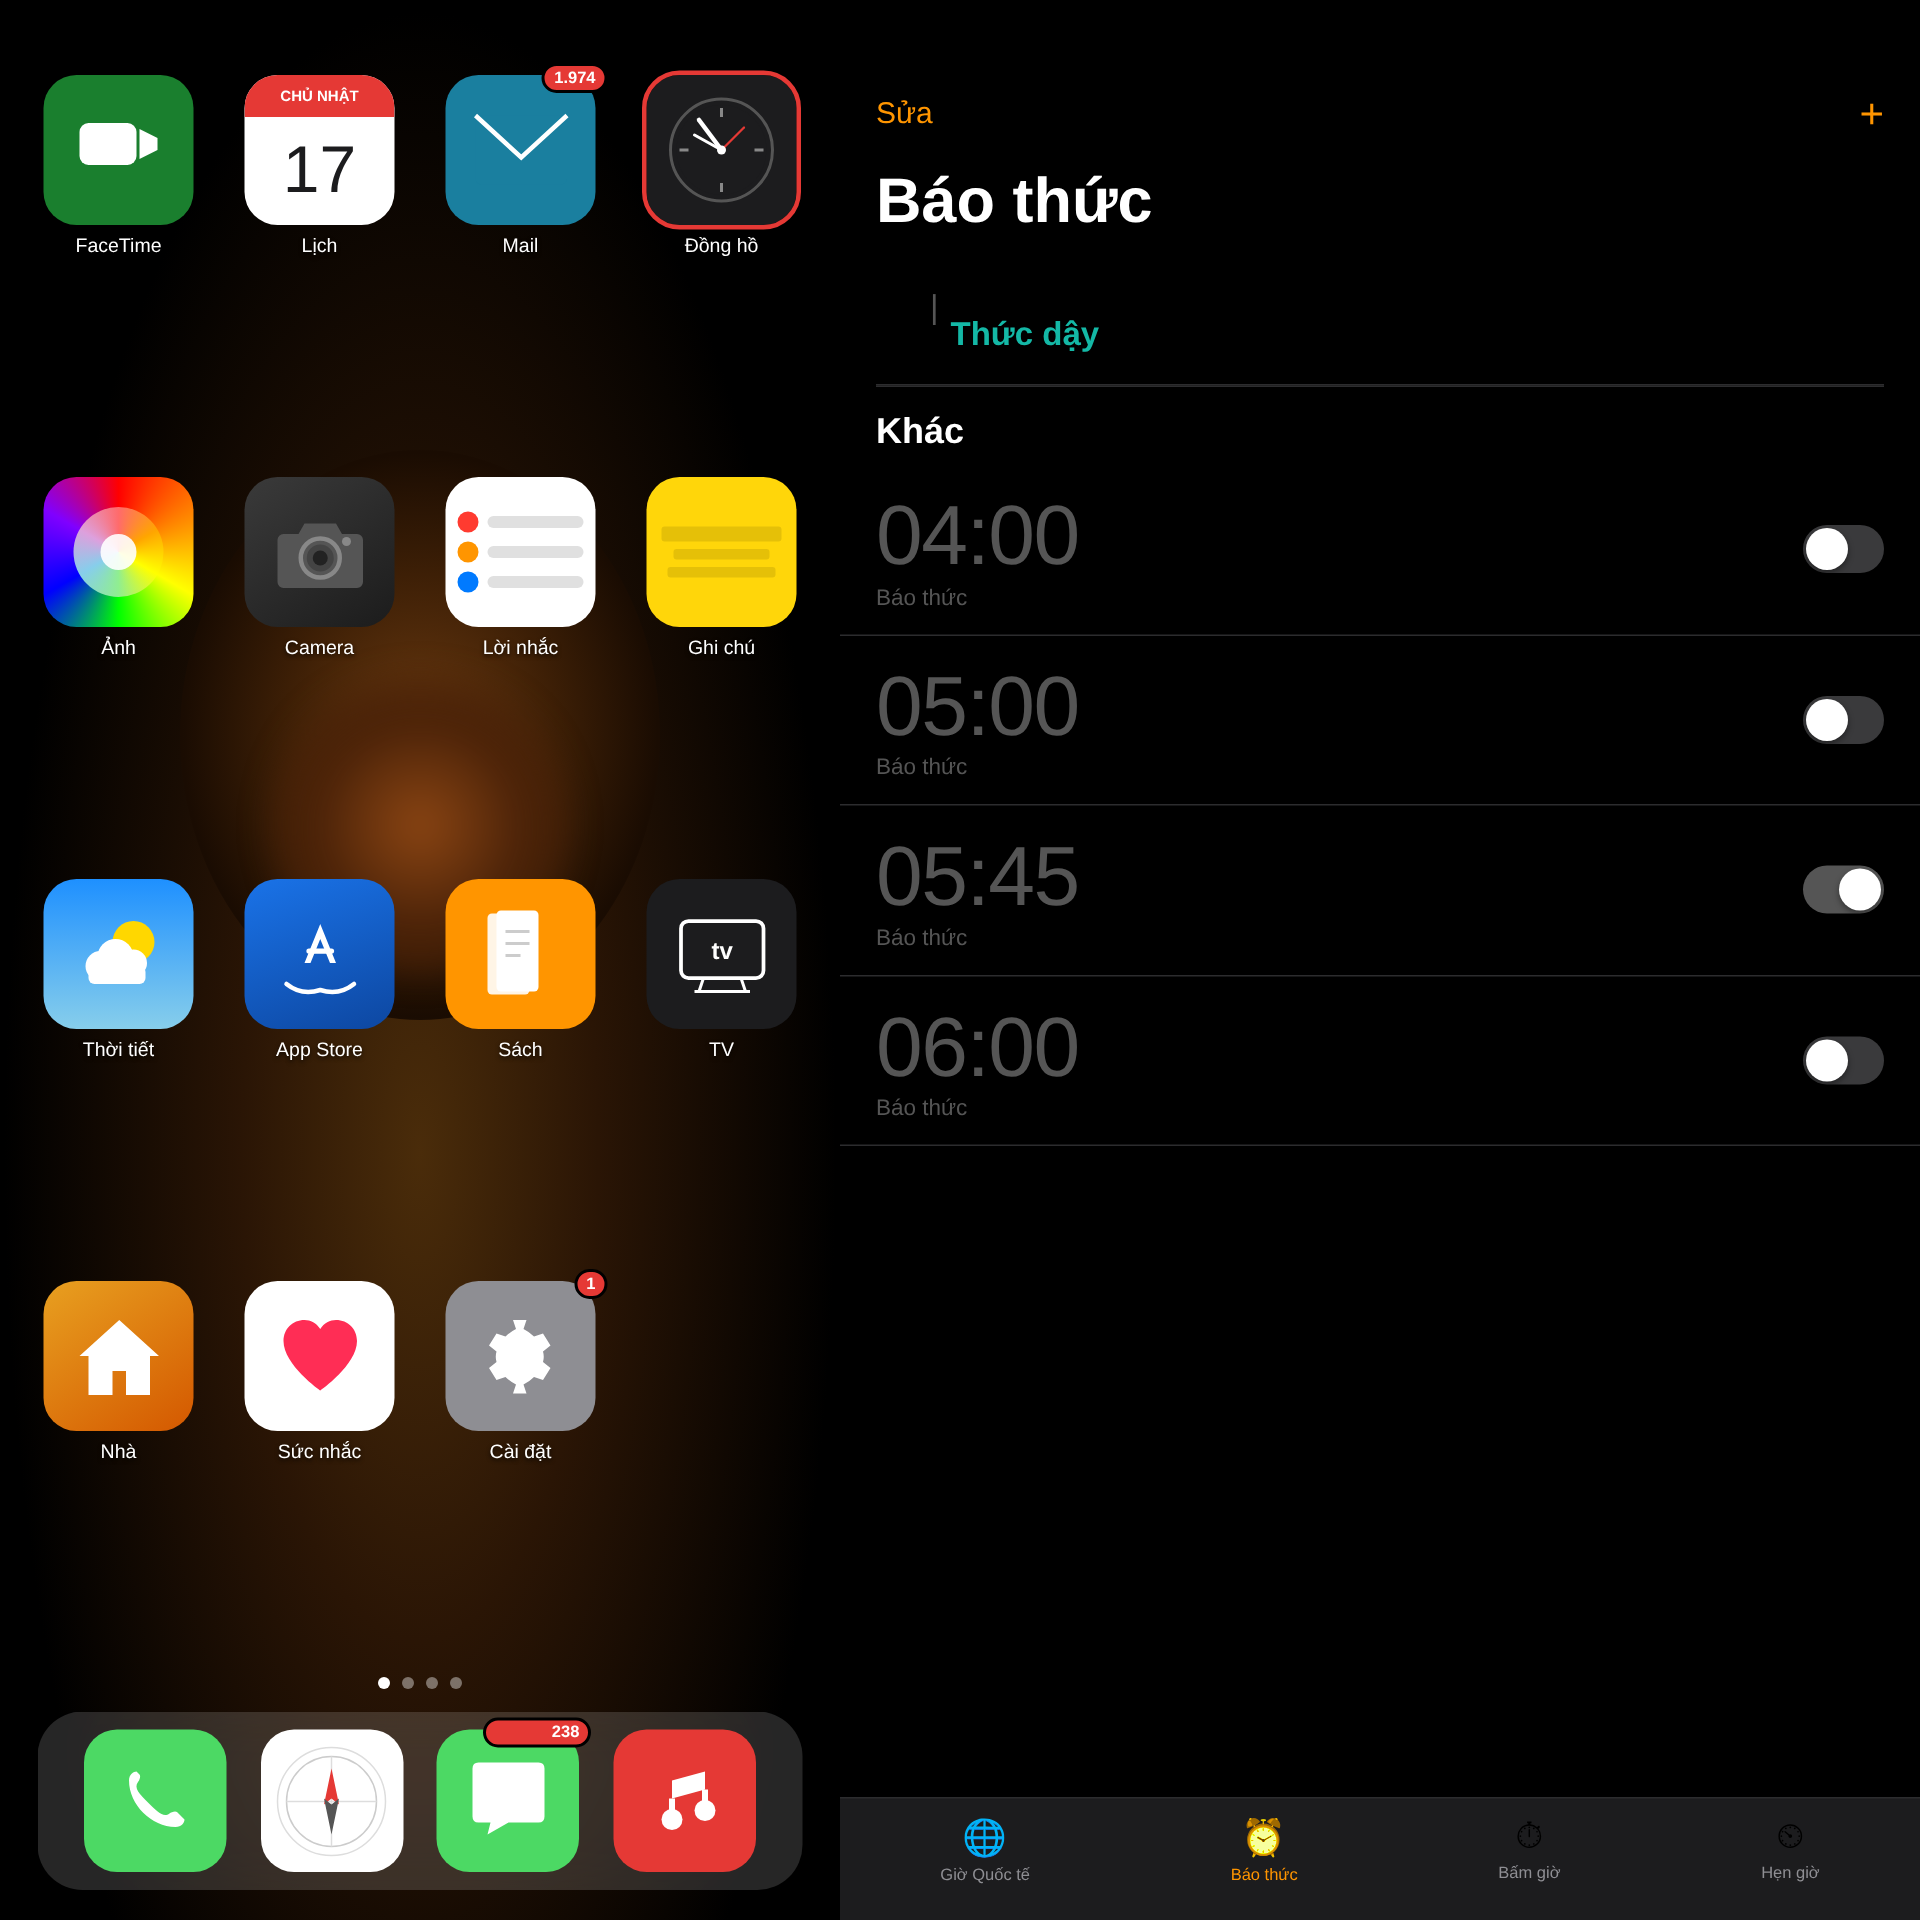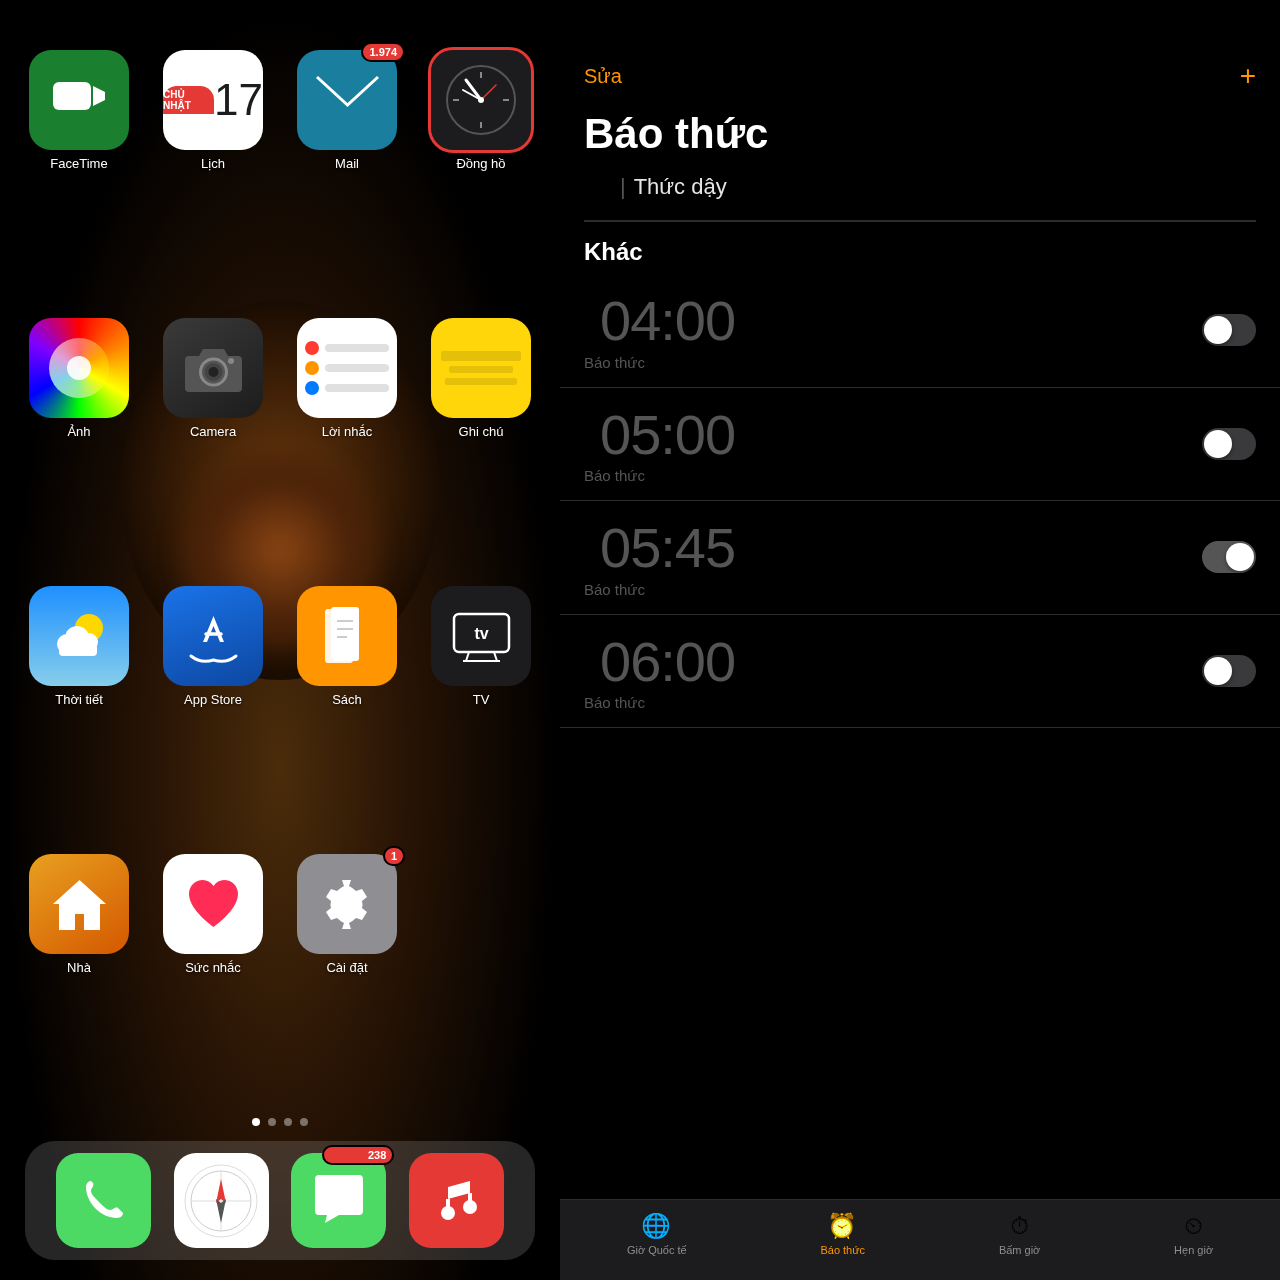--- a/index.html
+++ b/index.html
@@ -260,23 +260,24 @@
       padding: 0 24px 20px;
       display: flex;
       align-items: center;
       gap: 8px;
     }
 
     .sleep-icon { font-size: 22px; }
     .sleep-divider { color: #555; font-size: 22px; }
 
     .sleep-text {
-      color: #e5e5e5;
+      color: #14b8a6;
       font-size: 22px;
-      font-weight: 400;
+      font-weight: 700;
+      margin-top: 36px;
     }
 
     .separator {
       height: 1px;
       background: #2c2c2e;
       margin: 0 24px;
     }
 
     .no-alarm-row {
       display: flex;
@@ -323,21 +324,20 @@
     }
 
     .alarm-time-block { flex: 1; }
 
     .alarm-time {
       color: #555;
       font-size: 56px;
       font-weight: 200;
       letter-spacing: -1px;
       line-height: 1.1;
-      margin-left: 16px;
     }
 
     .alarm-sublabel {
       color: #555;
       font-size: 15px;
       margin-top: 2px;
     }
 
     
     .toggle {
@@ -401,21 +401,21 @@
               <rect x="4" y="12" width="38" height="28" rx="6" fill="white"></rect>
               <polygon points="44,16 56,22 56,30 44,36" fill="white"></polygon>
             </svg>
           </div>
         </div>
         <span class="app-label">FaceTime</span>
       </div>
 
       <div class="app-item">
         <div class="app-icon-wrapper">
-          <div class="app-icon icon-lich" style="flex-direction:row; background:#fff; padding:0; overflow:hidden;">
+          <div class="app-icon icon-lich" style="flex-direction:column; background:#fff; padding:0; overflow:hidden;">
             <div class="cal-top" style="width:100%; height:28px; background:#e53935; display:flex; align-items:center; justify-content:center;">
               <span class="cal-top-text" style="color:#fff; font-size:10px; font-weight:bold;">CHỦ NHẬT</span>
             </div>
             <div class="cal-bottom" style="flex:1; display:flex; align-items:center; justify-content:center;">
               <span class="cal-day" style="color:#1c1c1e; font-size:44px; font-weight:200;">17</span>
             </div>
           </div>
         </div>
         <span class="app-label">Lịch</span>
       </div>

